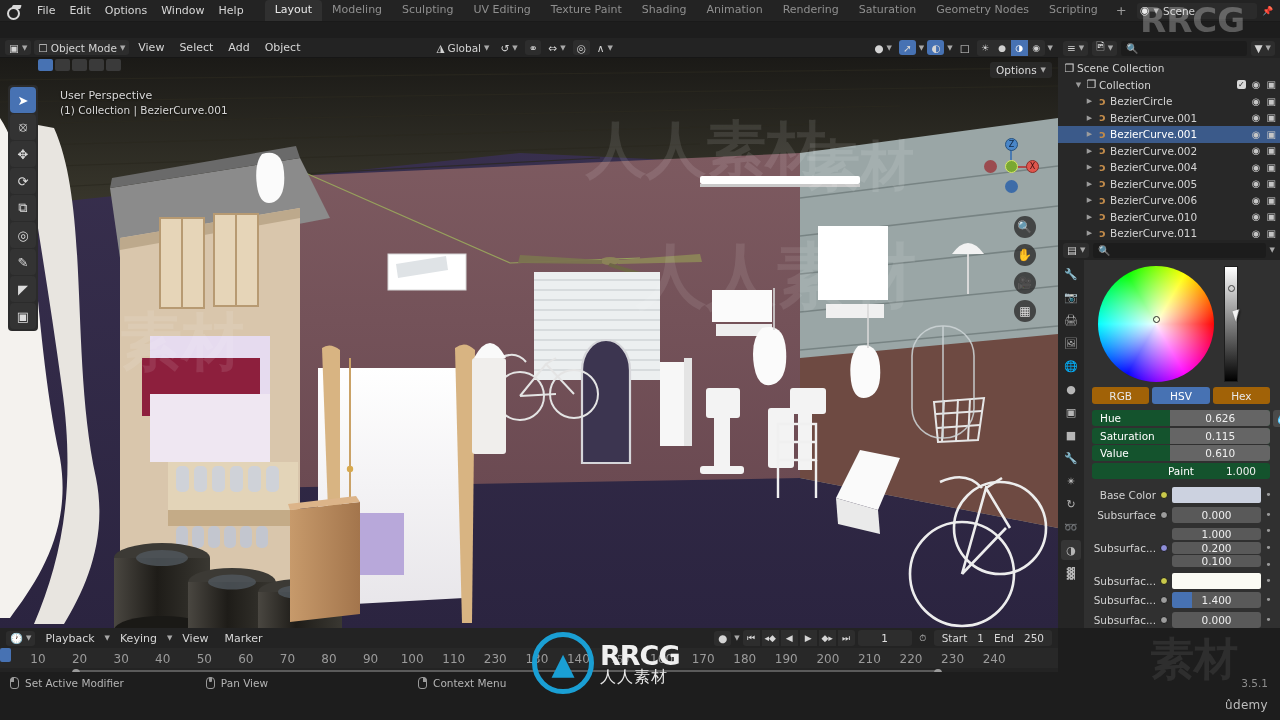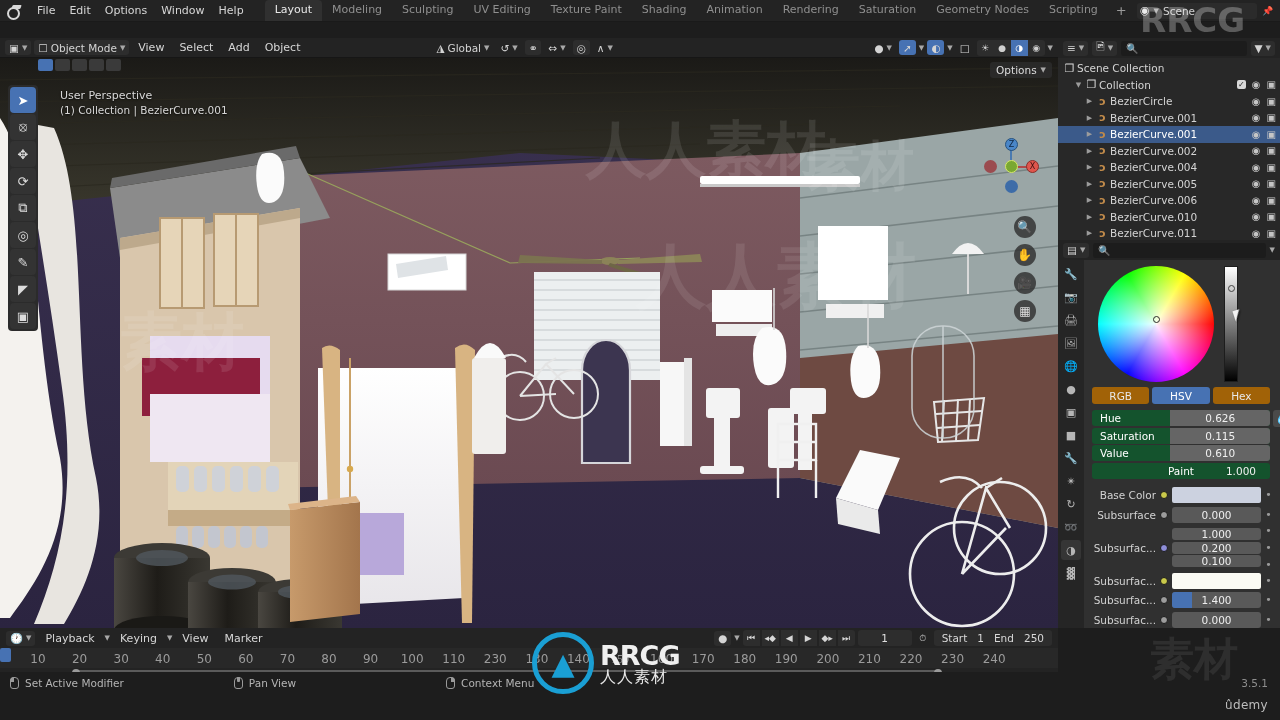--- a/index.html
+++ b/index.html
@@ -1000,21 +1000,21 @@
           <span class="sock" style="background: rgb(156, 156, 156);"></span>
           <span class="fieldv">
             <span>0.000</span>
           </span>
           <span class="dot-r">•</span>
         </div>
       </div>
   </div>
 
   <div class="statusbar">
-    <div class="status-item" style="margin-right:110px">
+    <div class="status-item" style="margin-right:82px">
       <span class="mouse-gly"></span>
       <span>Set Active Modifier</span>
     </div>
     <div class="status-item" style="margin-right:150px">
       <span class="mouse-gly mid"></span>
       <span>Pan View</span>
     </div>
     <div class="status-item">
       <span class="mouse-gly right"></span>
       <span>Context Menu</span>

